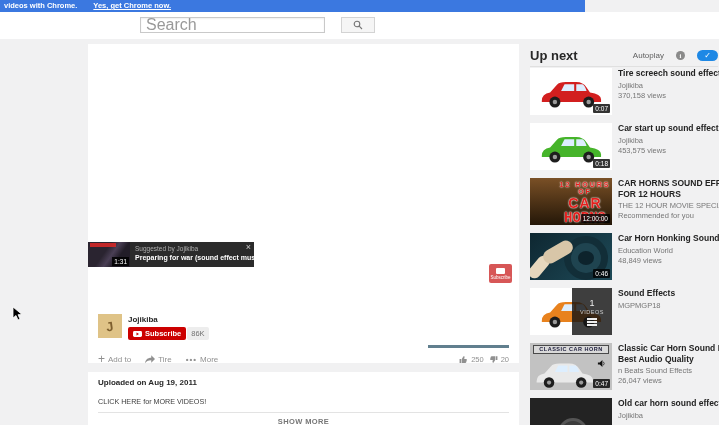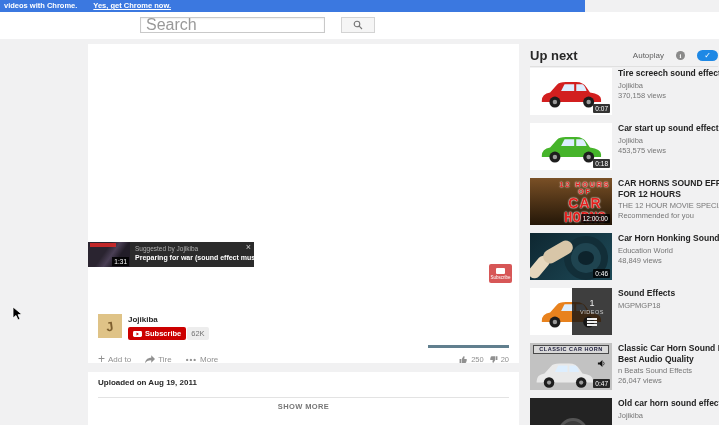--- a/index.html
+++ b/index.html
@@ -181,21 +181,21 @@
     </div>
   <div class="chan-name">Jojikiba</div>
   <div class="sub-row">
     <button class="sub-btn">
       <svg width="9" height="6" viewBox="0 0 9 6">
         <rect width="9" height="6" rx="1.4" fill="#fff"></rect>
           <path d="M3.5 1.5 L6 3 L3.5 4.5 Z" fill="#c00"></path>
       </svg>
       <span>Subscribe</span>
     </button>
-    <span class="sub-count">62K</span>
+    <span class="sub-count">86K</span>
   </div>
   <div class="views">283,741 views</div>
   <div class="sentiment"></div>
   <div class="actions">
     <div class="act-left">
       <span class="act">
           <span class="plus">+</span>
           <span>Add to</span>
         </span>
       <span class="act">
@@ -221,20 +221,21 @@
           <path d="M1 7h3v7H1zM5 14h6.2c.8 0 1.4-.5 1.6-1.2l1.1-4c.2-.9-.4-1.8-1.4-1.8H9.2l.7-3.1c.2-.8-.4-1.6-1.2-1.6-.4 0-.8.2-1 .5L5 7z" fill="#909090"></path>
         </svg>
         <span class="cnt">20</span>
       </span>
     </div>
   </div>
 </div>
 
 <div class="cardB">
   <div class="up-date">Uploaded on Aug 19, 2011</div>
+  <div class="d-line">CLICK HERE for MORE VIDEOS!</div>
   <div class="show-more">SHOW MORE</div>
 </div>
 
 <div class="sb-head">
   <span class="upnext">Up next</span>
   <span class="auto-grp">
     <span class="auto-lbl">Autoplay</span>
     <span class="info-i">i</span>
     <span class="toggle">✓</span>
   </span>

